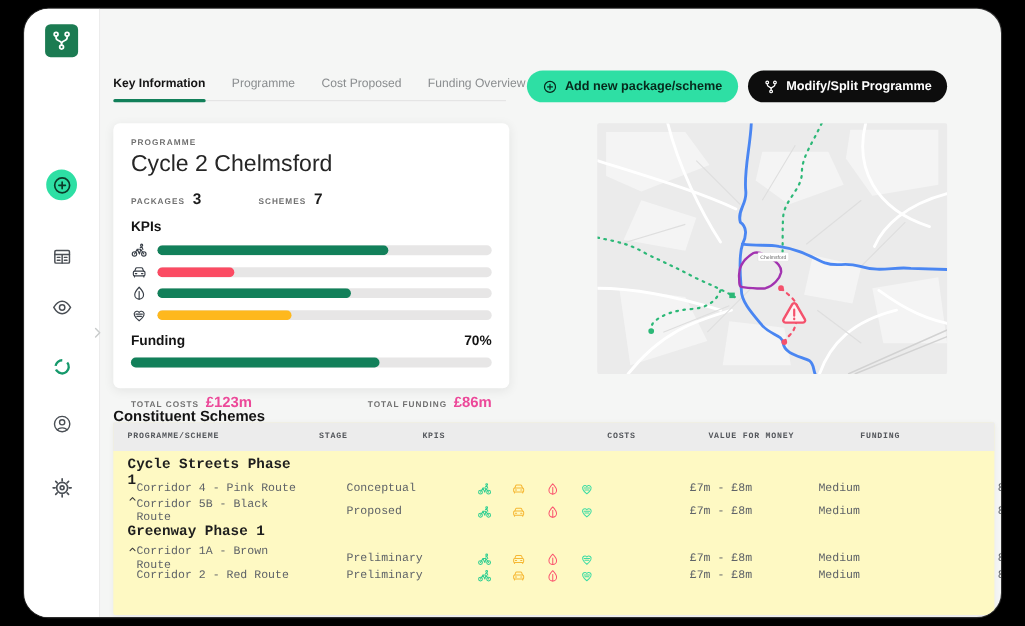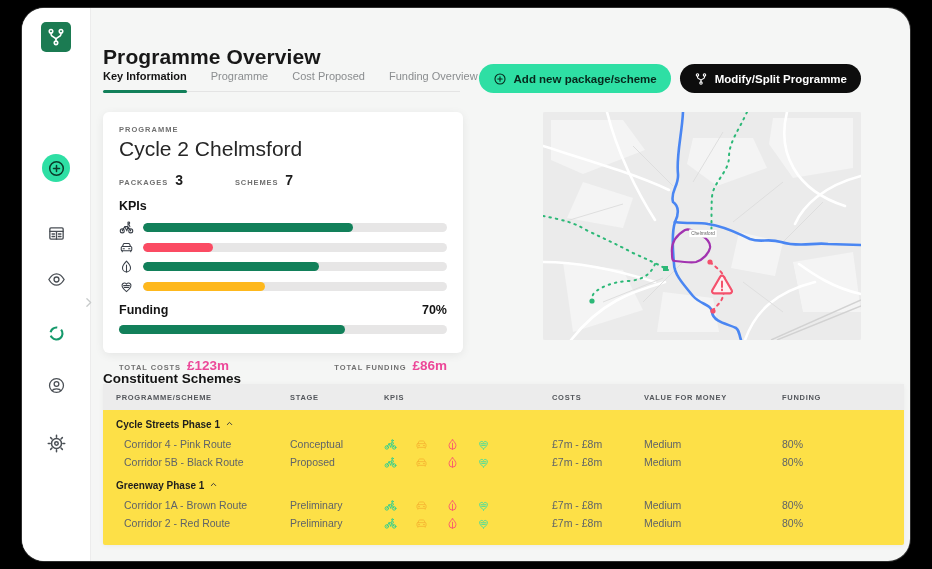--- a/index.html
+++ b/index.html
@@ -49,30 +49,30 @@
   .funding-track .fill{background:#12805A;}
   .totals{display:flex;justify-content:space-between;margin-top:24px;}
   .total{display:flex;align-items:baseline;gap:6px;}
   .total-label{font-size:7.5px;letter-spacing:.9px;color:#707070;font-weight:600;}
   .total-value{font-size:13.5px;font-weight:700;color:#ec4899;}
   
   .map{position:absolute;left:521px;top:104px;width:318px;height:228px;border-radius:2px;overflow:hidden;background:#EBEBEB;cursor:grab;}
   .map svg{display:block;}
   
   .section-heading{position:absolute;left:81px;top:352px;font-size:13.5px;font-weight:700;color:#141414;}
-  .table{position:absolute;left:81px;top:376px;width:801px;background:#fde047;border-radius:2px;box-shadow:0 1px 5px rgba(0,0,0,.05);padding-bottom:13px;}
+  .table{position:absolute;left:81px;top:376px;width:801px;background:#fef9c3;border-radius:2px;box-shadow:0 1px 5px rgba(0,0,0,.05);padding-bottom:27px;font-family:Liberation Mono, monospace;}
   .trow{display:grid;grid-template-columns:176px 94px 168px 92px 138px 1fr;align-items:center;}
   .thead{background:#ECECEC;height:26px;}
   .thead .cell{font-size:7.5px;letter-spacing:.7px;color:#54575C;font-weight:600;}
   .cell{padding-left:11px;}
   .cell.first{padding-left:13px;}
   .group-row{height:21px;margin-top:4px;cursor:pointer;}
-  .group-name{font-size:10px;font-weight:700;color:#1E1E1E;display:flex;gap:5px;}
+  .group-name{font-size:13px;font-weight:700;color:#1E1E1E;display:flex;gap:5px;flex-direction:column;}
   .grp-caret{width:9px;height:9px;color:#3c3c3c;}
-  .data-row{height:18px;cursor:pointer;}
+  .data-row{height:18px;cursor:pointer;gap:25px;}
   .data-row .cell{font-size:10.5px;color:#5F6368;}
   .data-row .cell.first{padding-left:21px;}
   .kpi-cell{display:flex;gap:18px;align-items:center;}
   .cell-ico{width:13px;height:13px;}
   .hidden-defs{position:absolute;width:0;height:0;overflow:hidden;}
 </style>
 </head>
 <body>
 
 <svg class="hidden-defs" aria-hidden="true">
@@ -175,21 +175,20 @@
             <use href="#user-icon"></use>
           </svg>
       </div>
       <div class="side-btn" style="top:418px;">
         <svg>
             <use href="#gear-icon"></use>
           </svg>
       </div>
     </nav>
 
-    <h1 class="page-title">Programme Overview</h1>
     <div class="tabs">
         <div class="tab active">Key Information</div>
         <div class="tab">Programme</div>
         <div class="tab">Cost Proposed</div>
         <div class="tab">Funding Overview</div>
       </div>
     <div class="actions">
       <button class="pill mint">
         <svg>
             <use href="#plus-circle-icon"></use>

